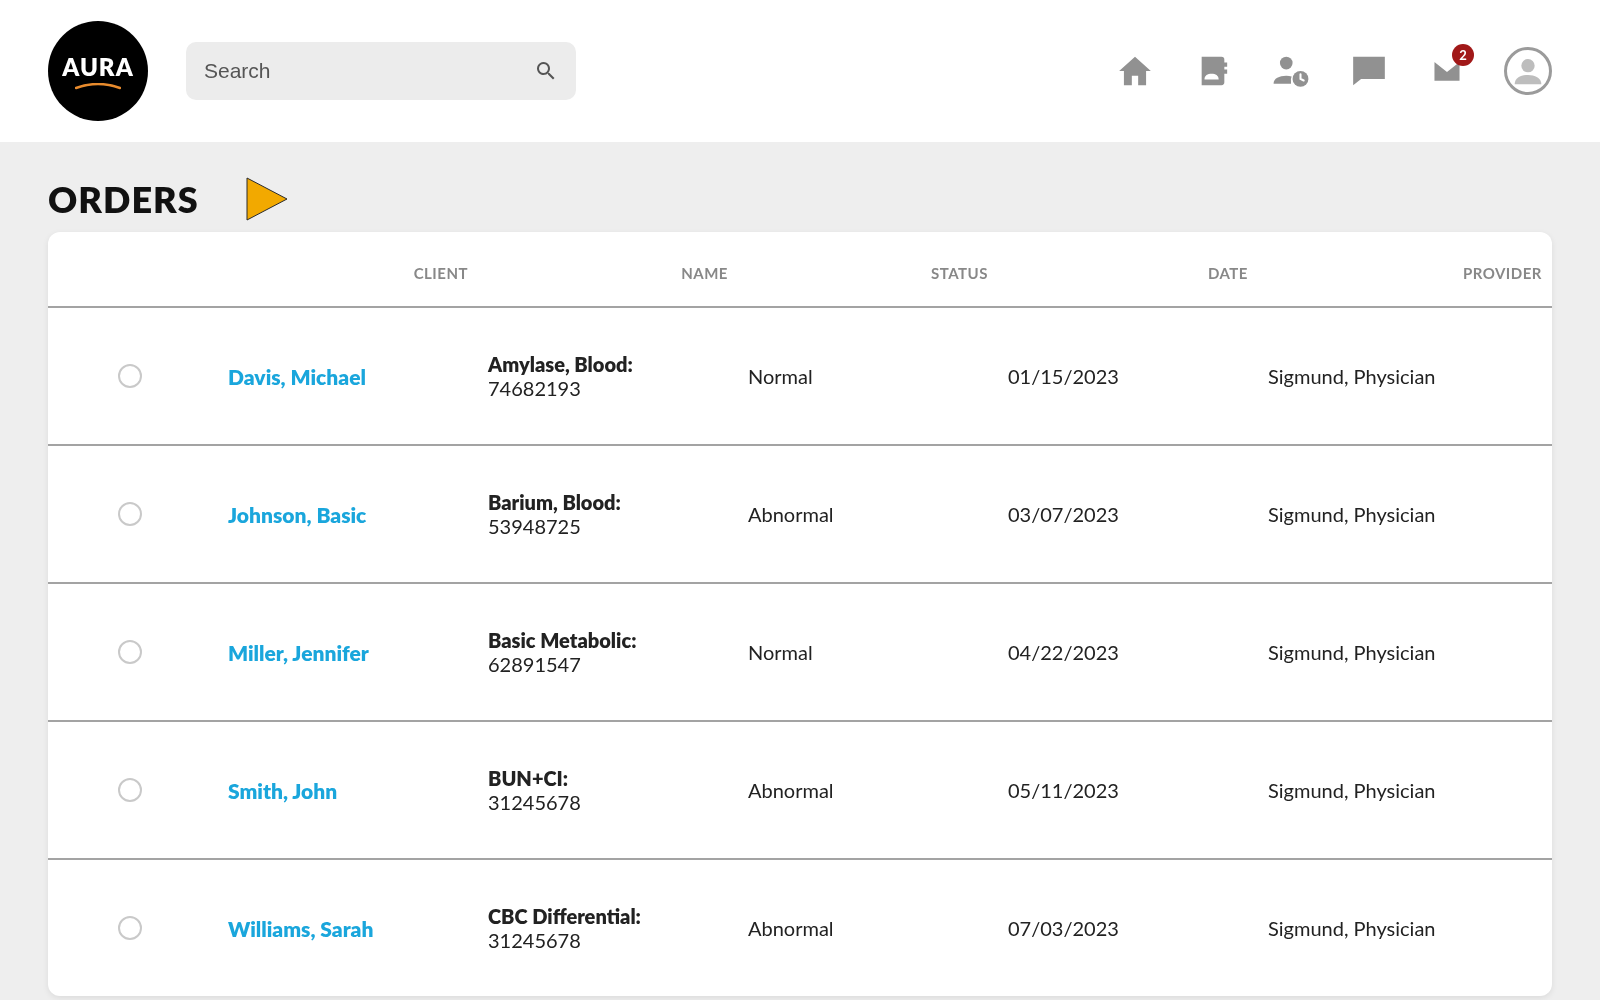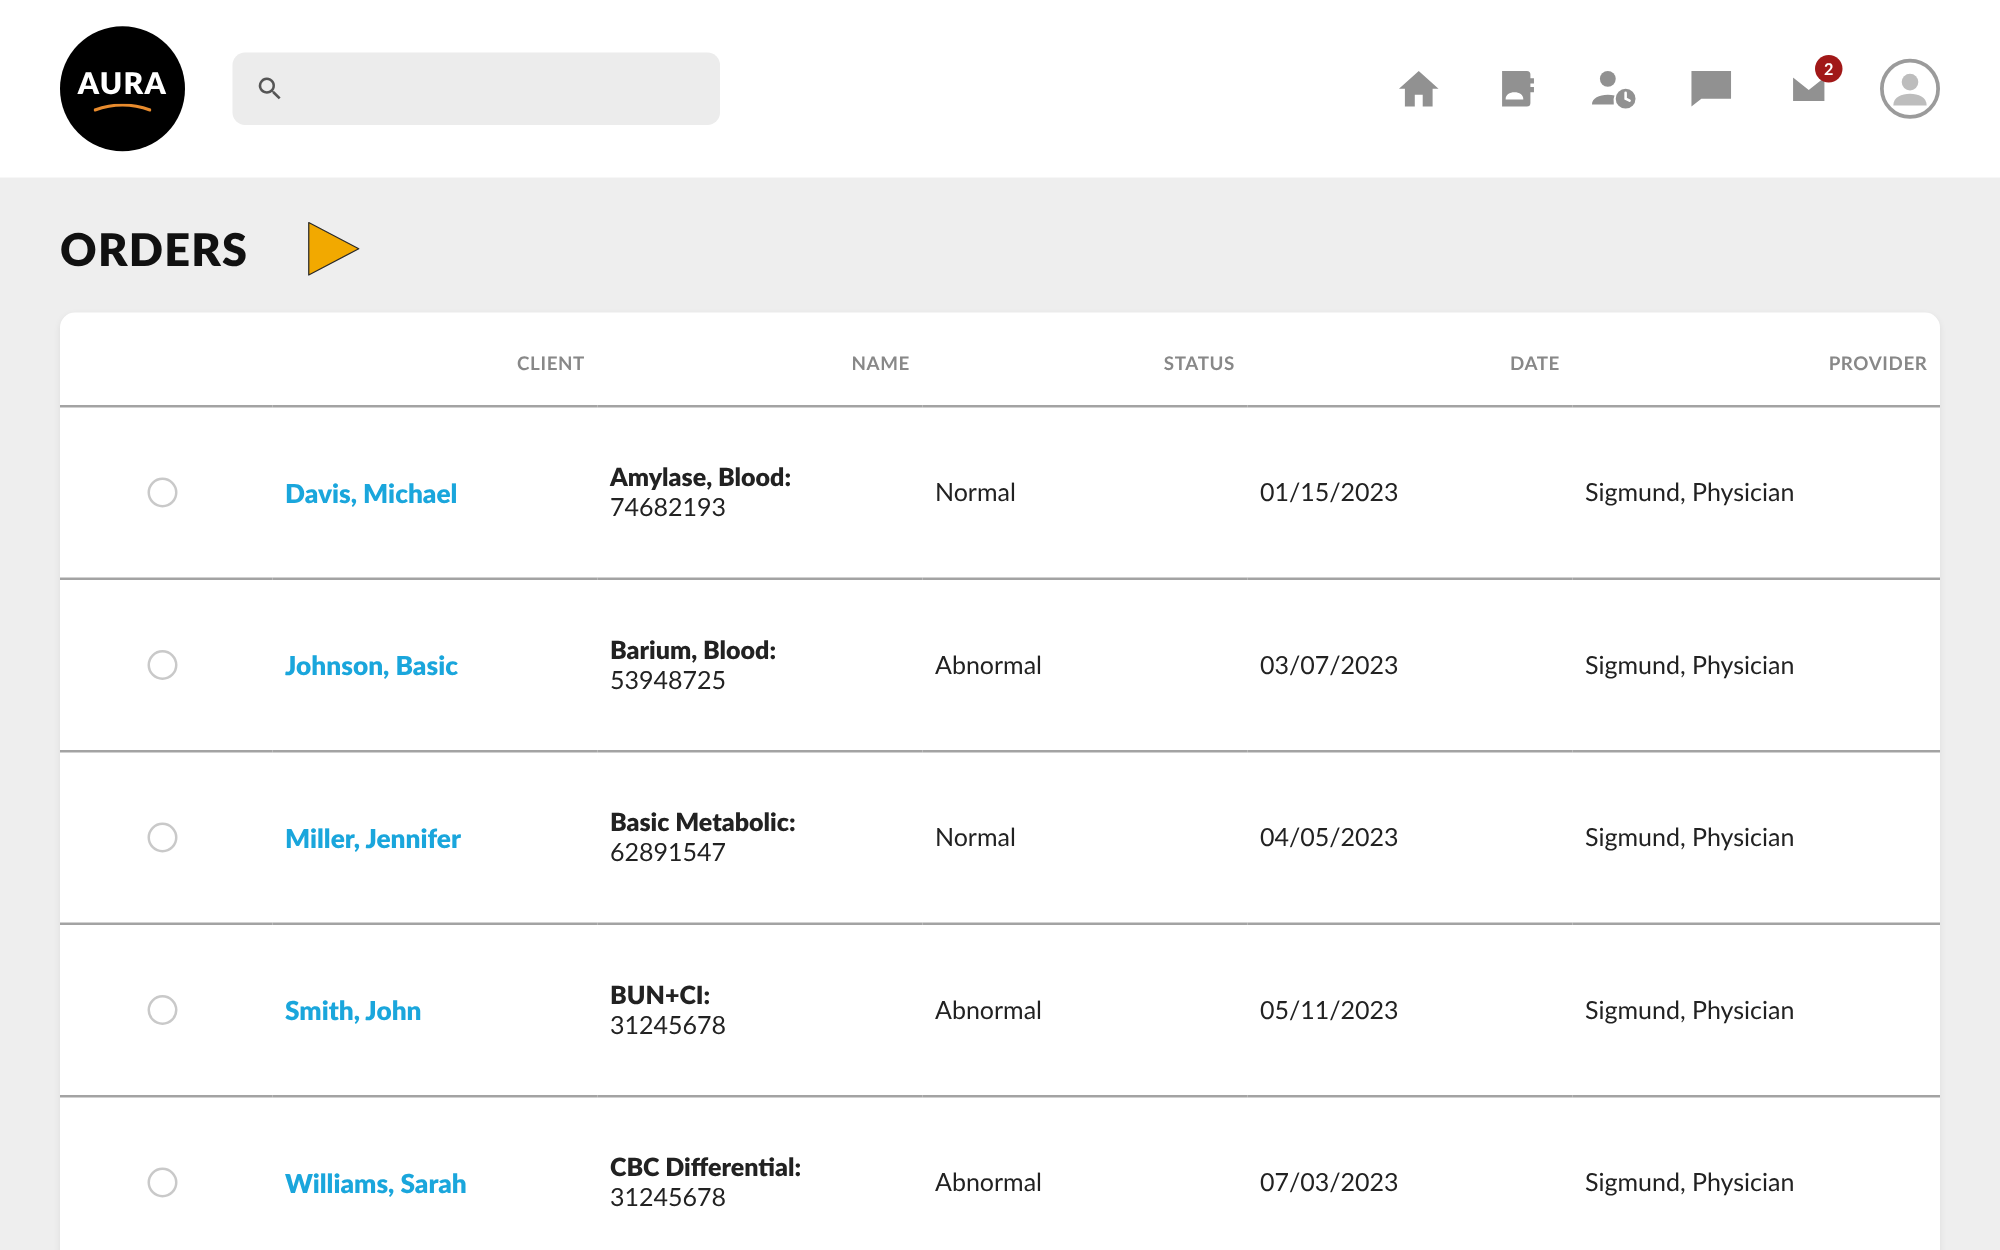--- a/index.html
+++ b/index.html
@@ -101,21 +101,21 @@
   }
   .avatar-circle svg { fill: #bdbdbd; }
 
   .page {
     padding: 32px 48px 0 48px;
   }
   .title-row {
     display: flex;
     align-items: center;
     gap: 42px;
-    margin-bottom: 26px;
+    margin-bottom: 8px;
   }
   .page-title {
     font-size: 36px;
     font-weight: 800;
     letter-spacing: 1px;
     color: #111;
   }
   .play-icon svg { display:block; }
 
   .card {
@@ -177,20 +177,21 @@
 
 <div class="topbar">
   <div class="logo">
     <span class="logo-text">AURA</span>
     <svg class="logo-swoosh" viewBox="0 0 46 8">
       <path d="M1 5 Q 23 -3 45 5" stroke="#e88b2d" stroke-width="2.5" fill="none" stroke-linecap="round"></path>
     </svg>
   </div>
 
   <div class="searchbox">
+    <input type="text" placeholder="Search" style="">
     <svg class="search-icon" viewBox="0 0 24 24">
       <path d="M15.5 14h-.79l-.28-.27a6.5 6.5 0 1 0-.7.7l.27.28v.79l5 4.99L20.49 19l-4.99-5zm-6 0A4.5 4.5 0 1 1 14 9.5 4.5 4.5 0 0 1 9.5 14z"></path>
     </svg>
   </div>
 
   <div class="spacer"></div>
 
   <div class="nav-icons">
     <div class="nav-icon">
       <svg width="42" height="38" viewBox="0 0 24 24">
@@ -290,21 +291,21 @@
         <tr>
           <td>
               <div class="radio"></div>
             </td>
           <td><span class="client-link">Miller, Jennifer</span></td>
           <td>
             <div class="test-name">Basic Metabolic:</div>
             <div class="test-id">62891547</div>
           </td>
           <td>Normal</td>
-          <td>04/05/2023</td>
+          <td>04/22/2023</td>
           <td>Sigmund, Physician</td>
         </tr>
         <tr>
           <td>
               <div class="radio"></div>
             </td>
           <td><span class="client-link">Smith, John</span></td>
           <td>
             <div class="test-name">BUN+CI:</div>
             <div class="test-id">31245678</div>

